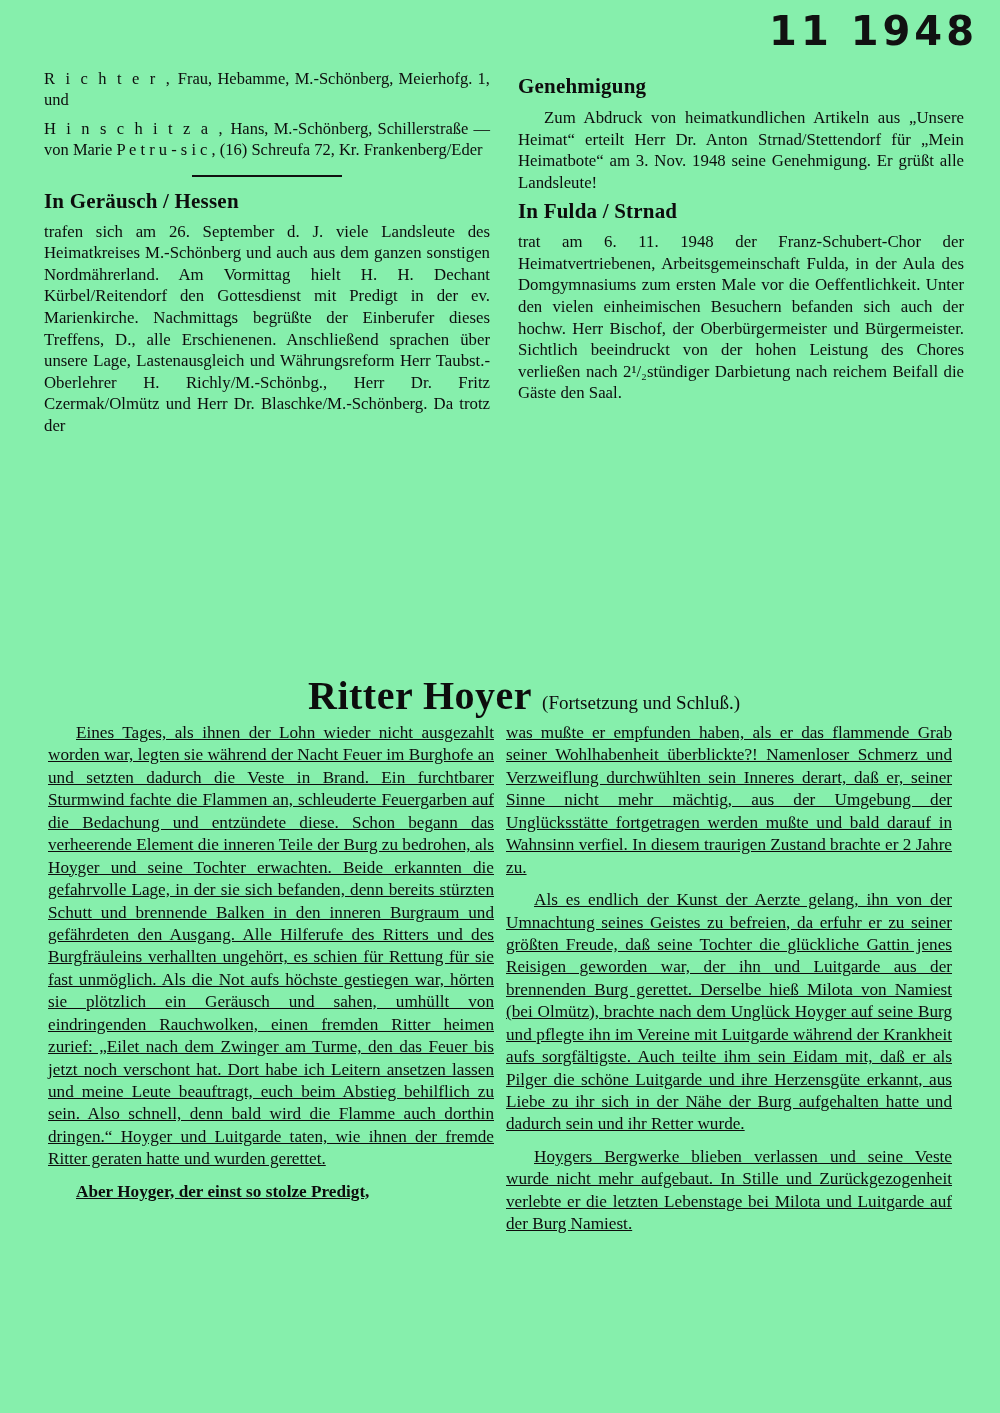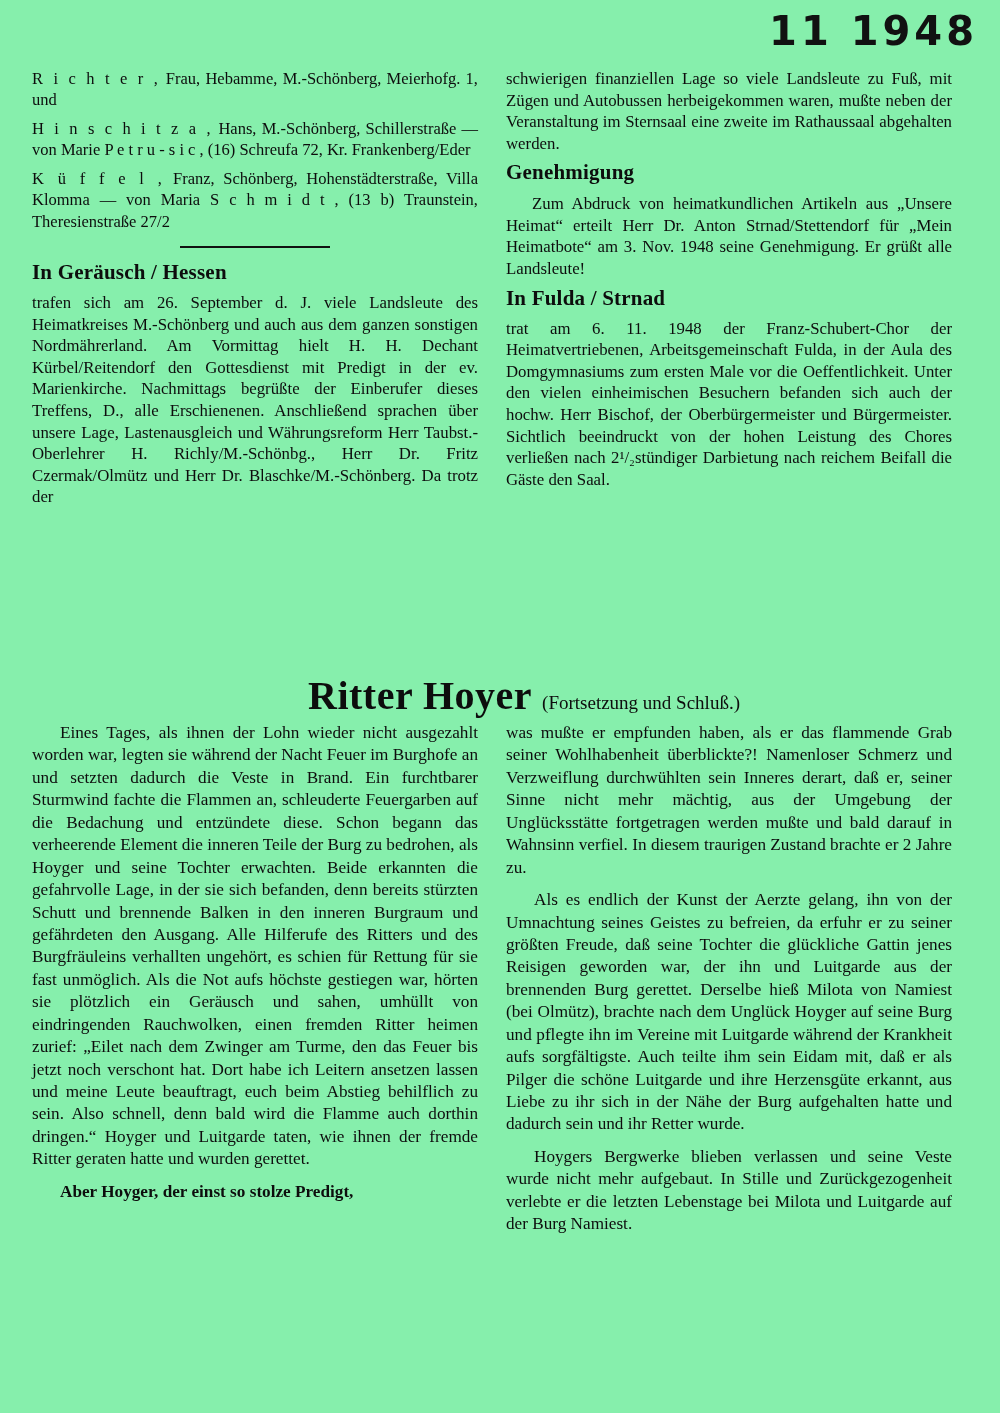--- a/index.html
+++ b/index.html
@@ -22,21 +22,21 @@
     right: 22px;
     font-family: "DejaVu Sans", sans-serif;
     font-weight: bold;
     font-size: 40px;
     letter-spacing: 4px;
     color: #111;
   }
   .columns {
     position: absolute;
     top: 68px;
-    left: 32px;
+    left: 44px;
     width: 920px;
     display: flex;
     gap: 28px;
   }
   .col {
     width: 446px;
   }
   .entry {
     font-size: 16.5px;
     line-height: 1.30;
@@ -89,24 +89,25 @@
   }
   .title-block .sub-title {
     font-size: 19px;
     display: inline-block;
     vertical-align: baseline;
     margin-left: 6px;
   }
   .story {
     position: absolute;
     top: 722px;
-    left: 32px;
+    left: 48px;
     width: 920px;
     display: flex;
-    gap: 28px;
+    gap: 12px;
+    text-decoration: underline;
   }
   .story .col {
     width: 446px;
   }
   .story p {
     font-size: 17.2px;
     line-height: 1.305;
     text-align: justify;
     margin: 0 0 10px 0;
     hyphens: auto;
@@ -135,36 +136,31 @@
       <div class="entry">
         <span class="nm">R i c h t e r ,</span>
         <span>Frau, Hebamme, M.-Schönberg, Meierhofg. 1, und</span>
       </div>
 
       <div class="entry">
         <span class="nm">H i n s c h i t z a ,</span>
         <span>Hans, M.-Schönberg, Schillerstraße — von Marie P e t r u - s i c , (16) Schreufa 72, Kr. Frankenberg/Eder</span>
       </div>
 
-      <div class="entry">
-        <span class="nm">K ü f f e l ,</span>
-        <span>Franz, Schönberg, Hohenstädterstraße, Villa Klomma — von Maria S c h m i d t , (13 b) Traunstein, Theresienstraße 27/2</span>
-      </div>
 
       <div class="rule"></div>
 
       <h2 class="section">In Geräusch / Hessen</h2>
 
       <p class="body">trafen sich am 26. September d. J. viele Landsleute des Heimatkreises M.-Schönberg und auch aus dem ganzen sonstigen Nordmährerland. Am Vormittag hielt H. H. Dechant Kürbel/Reitendorf den Gottesdienst mit Predigt in der ev. Marienkirche. Nachmittags begrüßte der Einberufer dieses Treffens, D., alle Erschienenen. Anschließend sprachen über unsere Lage, Lastenausgleich und Währungsreform Herr Taubst.-Oberlehrer H. Richly/M.-Schönbg., Herr Dr. Fritz Czermak/Olmütz und Herr Dr. Blaschke/M.-Schönberg. Da trotz der</p>
 
     </div>
 
     <div class="col">
 
-      <p class="body">schwierigen finanziellen Lage so viele Landsleute zu Fuß, mit Zügen und Autobussen herbeigekommen waren, mußte neben der Veranstaltung im Sternsaal eine zweite im Rathaussaal abgehalten werden.</p>
 
       <h2 class="section">Genehmigung</h2>
 
       <p class="body indent">Zum Abdruck von heimatkundlichen Artikeln aus „Unsere Heimat“ erteilt Herr Dr. Anton Strnad/Stettendorf für „Mein Heimatbote“ am 3. Nov. 1948 seine Genehmigung. Er grüßt alle Landsleute!</p>
 
       <h2 class="section">In Fulda / Strnad</h2>
 
       <p class="body">trat am 6. 11. 1948 der Franz-Schubert-Chor der Heimatvertriebenen, Arbeitsgemeinschaft Fulda, in der Aula des Domgymnasiums zum ersten Male vor die Oeffentlichkeit. Unter den vielen einheimischen Besuchern befanden sich auch der hochw. Herr Bischof, der Oberbürgermeister und Bürgermeister. Sichtlich beeindruckt von der hohen Leistung des Chores verließen nach 2¹/₂stündiger Darbietung nach reichem Beifall die Gäste den Saal.</p>
 
     </div>

